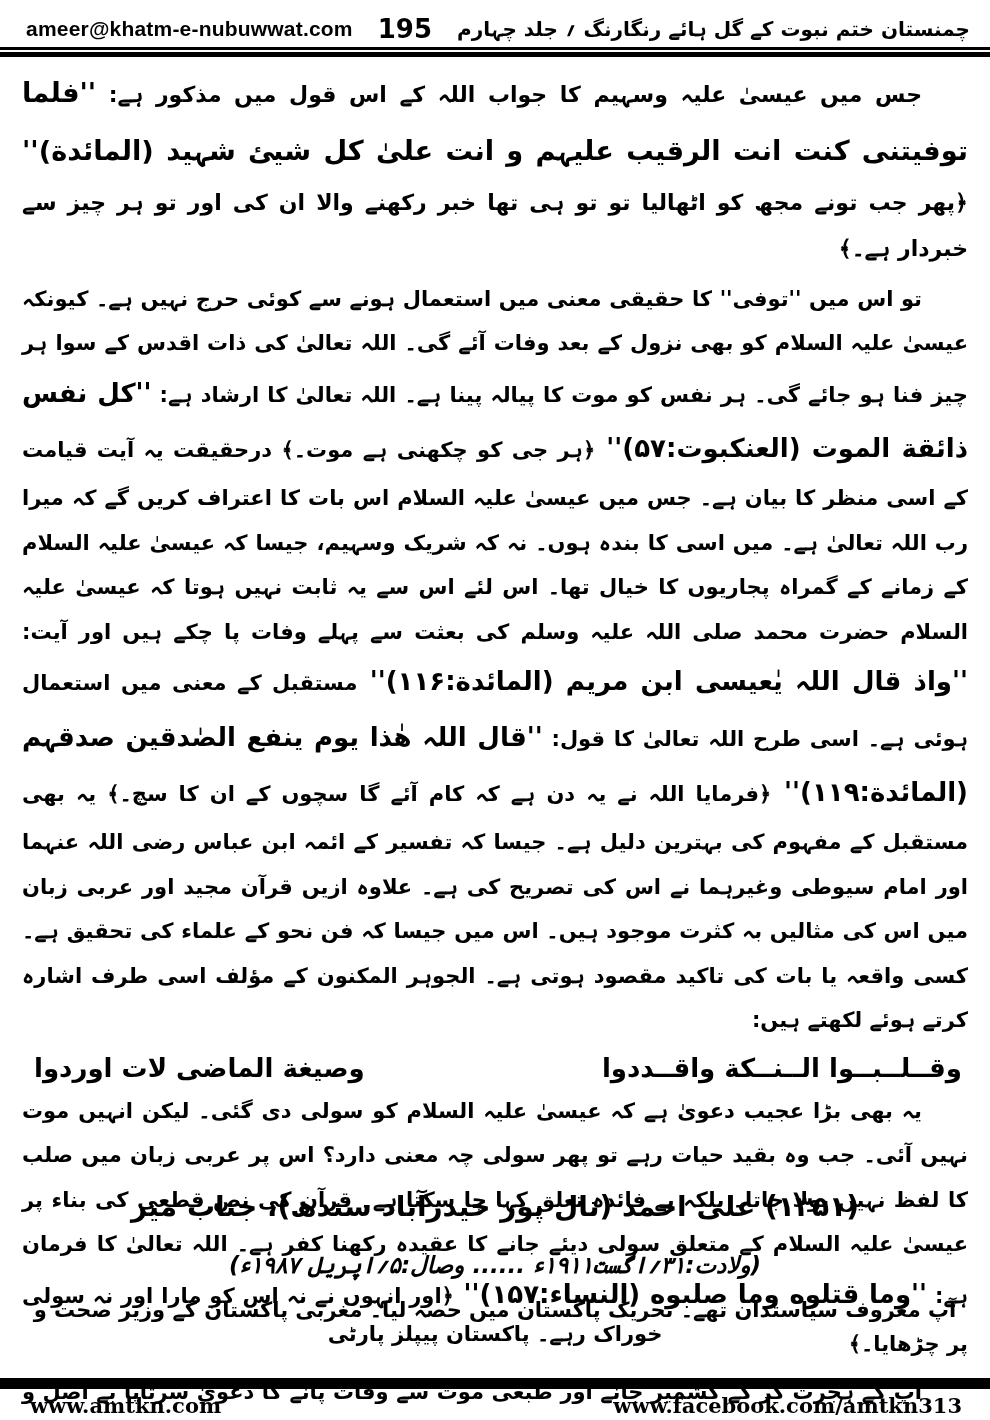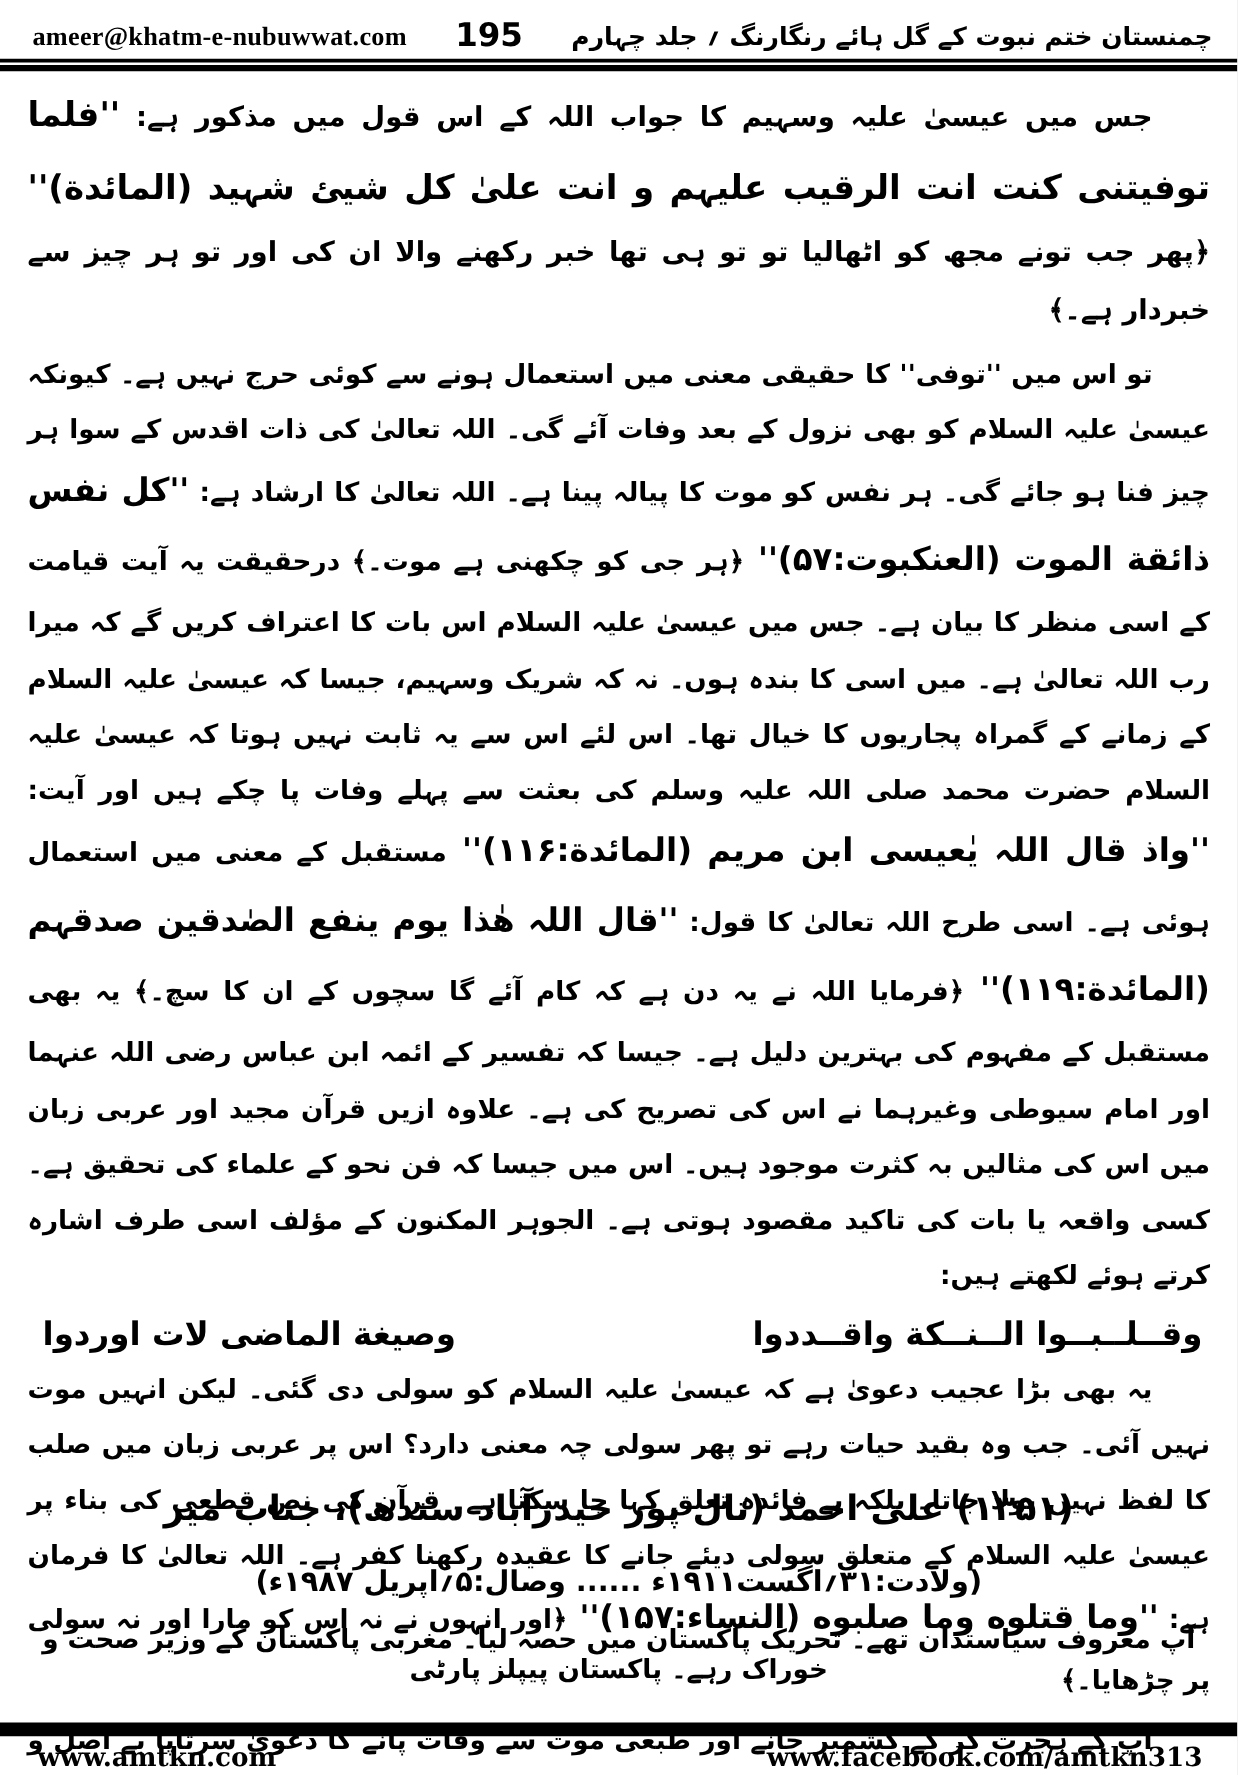--- a/index.html
+++ b/index.html
@@ -13,21 +13,21 @@
     font-weight:bold;
     overflow:hidden;
     box-sizing:border-box;
   }
   
   .header{
     position:absolute;top:8px;left:26px;right:20px;height:42px;
     display:flex;justify-content:space-between;align-items:center;
     direction:ltr;
   }
-  .header-email{font-family:Liberation Serif, serif;font-size:21px;letter-spacing:.2px;}
+  .header-email{font-family:Liberation Sans, sans-serif;font-size:21px;letter-spacing:.2px;}
   .header-pageno{font-size:26px;direction:rtl;}
   .header-title{font-size:20px;direction:rtl;text-align:right;}
   .rule-wrap{position:absolute;top:47px;left:0;right:0;}
   .rule-thin{height:3px;background:#000;margin-bottom:2px;}
   .rule-thick{height:5px;background:#000;}
   
   .content{
     position:absolute;top:64px;left:22px;right:22px;
     direction:rtl;
     text-align:justify;
@@ -42,21 +42,21 @@
   .seg-u{}
   .seg-a{font-size:1.24em;letter-spacing:.5px;}
   .couplet{
     display:flex;justify-content:space-between;align-items:center;
     padding:6px 6px 6px 12px;
     font-size:26px;letter-spacing:1px;
   }
   
   .entry{position:absolute;top:1185px;left:22px;right:22px;direction:rtl;text-align:center;}
   .entry-heading{font-size:28px;line-height:1.6;margin:0;}
-  .entry-dates{font-size:23px;margin:22px 0 0 0;}
+  .entry-dates{font-size:23px;margin:22px 0 0 0;font-style:italic;}
   .entry-bio{font-size:21px;margin:20px 0 0 0;text-align:center;}
   
   .footer-bar{position:absolute;left:0;right:0;bottom:31px;height:11px;background:#000;}
   .footer-urls{
     position:absolute;left:30px;right:28px;bottom:2px;height:26px;
     display:flex;justify-content:space-between;align-items:center;
     direction:ltr;
     font-family:"DejaVu Serif",serif;font-size:21px;font-weight:bold;text-align:right;
   }
 </style>

